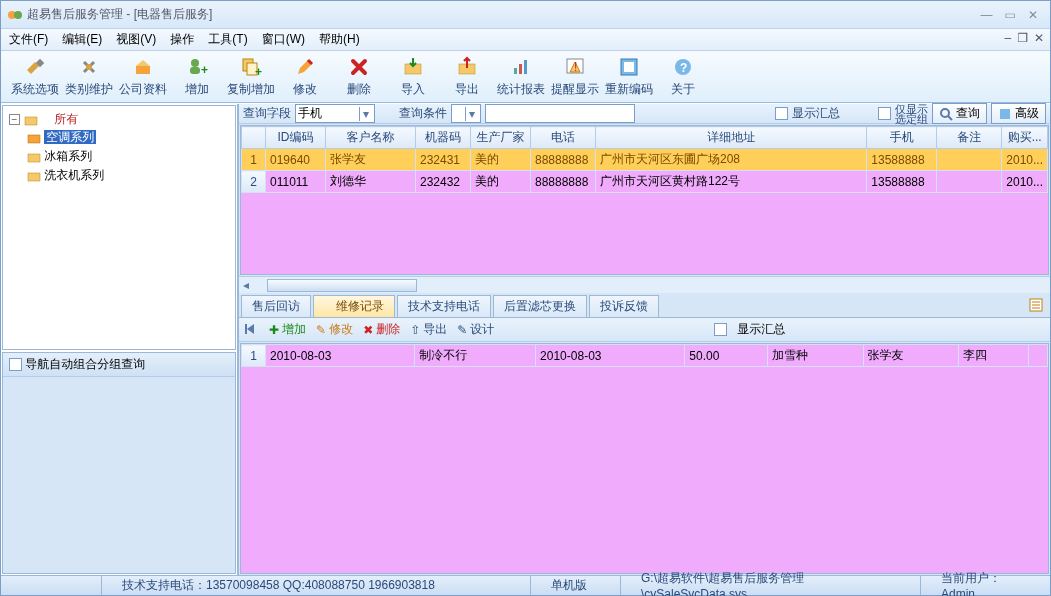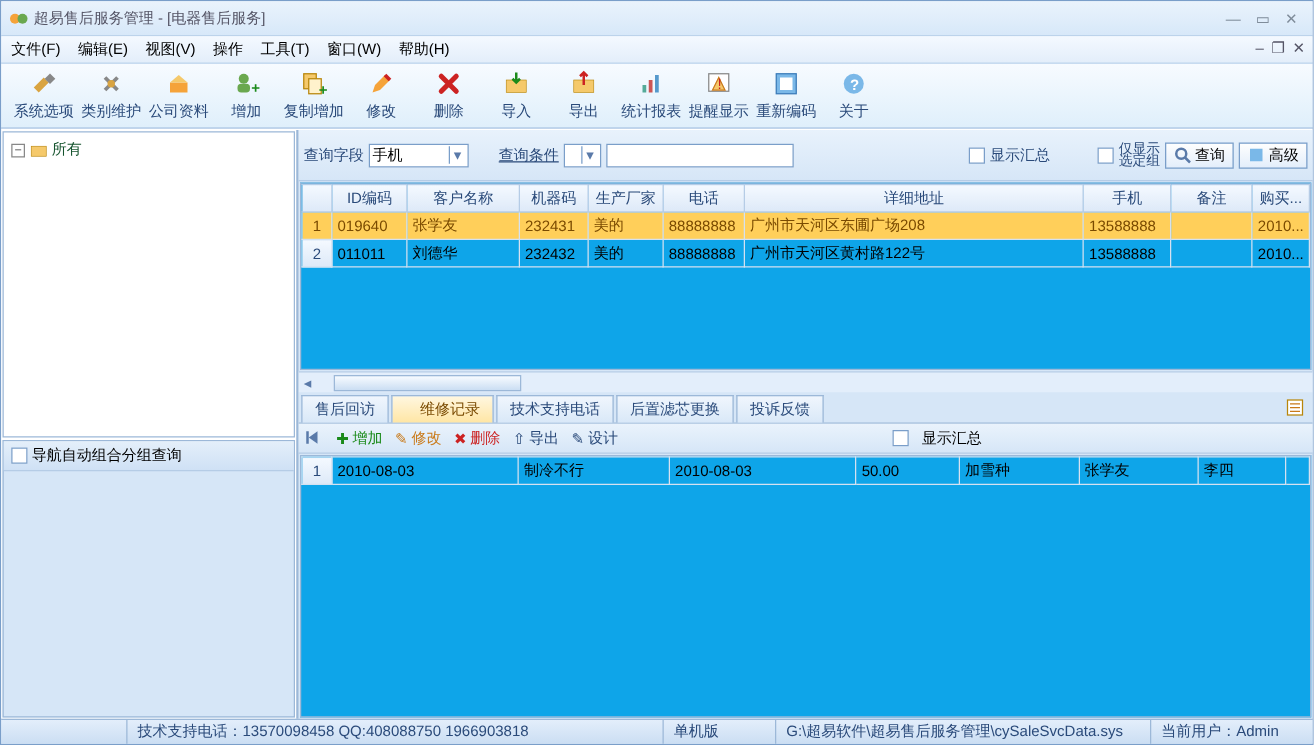--- a/index.html
+++ b/index.html
@@ -13,49 +13,49 @@
 .mdi-close{position:absolute; right:6px; top:2px; display:flex; gap:6px;color:#556;}
 .toolbar { height: 52px; background: linear-gradient(#f7fbff,#dfeffb); border-bottom:1px solid #99b9dd; display:flex; align-items:center; padding:2px 8px; gap:2px;}
 .tbtn{ display:flex; flex-direction:column; align-items:center; justify-content:center; width:52px; height:48px; border:1px solid transparent; cursor:pointer;}
 .tbtn .ic{width:24px;height:24px;display:flex;align-items:center;justify-content:center;}
 .tbtn .lbl{color:#2a4a7a;margin-top:2px;}
 .body{flex:1;display:flex;border-top:1px solid #fff;}
 .left{width:238px;display:flex;flex-direction:column;border-right:2px solid #9cb8d8;background:#fff;}
 .tree{flex:1;background:#fff;border:1px solid #9cb8d8;margin:1px;padding:4px;overflow:auto;}
 .tree ul{list-style:none;padding-left:18px;}
 .tree li{padding:1px 0;white-space:nowrap;}
-.tree .fld{color:#14532d;}
+.tree .fld{color:#b91c1c;margin-left:13px;}
 .tree .sel{background:#316ac5;color:#fff;padding:0 2px;}
 .tree .exp{display:inline-block;width:11px;height:11px;border:1px solid #888;text-align:center;line-height:9px;font-size:10px;margin-right:4px;color:#555;}
 .treefoot{height:222px;background:#d6e6f7;border:1px solid #9cb8d8;margin:1px;}
 .treefoot .hd{background:linear-gradient(#e4effa,#cfe1f5);padding:3px 6px;border-bottom:1px solid #b5cce6;}
 .right{flex:1;display:flex;flex-direction:column;background:#d6e6f7;}
-.qbar{height:41px;background:linear-gradient(#e8f2fc,#d6e6f7);display:flex;align-items:center;padding:0 4px;gap:4px;border-bottom:1px solid #b5cce6;}
+.qbar{height:20px;background:linear-gradient(#e8f2fc,#d6e6f7);display:flex;align-items:center;padding:0 4px;gap:4px;border-bottom:1px solid #b5cce6;}
 .qbar label{color:#2a4a7a;}
 .combo{background:#fff;border:1px solid #7a9ec9;height:19px;display:inline-flex;align-items:center;padding:0 2px;}
 .combo .dd{border-left:1px solid #7a9ec9;padding:0 3px;color:#5a7aa9;margin-left:auto;}
 .chk{width:13px;height:13px;border:1px solid #7a9ec9;background:#fff;display:inline-block;vertical-align:middle;}
 .btnq{background:linear-gradient(#fefefe,#e3eefb);border:1px solid #7a9ec9;padding:1px 6px;display:inline-flex;align-items:center;gap:3px;cursor:pointer;}
-.grid{background:#0ea5e9;border:1px solid #9cb8d8;margin:1px;}
+.grid{background:#f0abfc;border:1px solid #9cb8d8;margin:1px;}
 .grid table{border-collapse:collapse;width:100%;}
 .grid th{background:linear-gradient(#f4f9ff,#dde9f8);border:1px solid #b5cce6;padding:2px 4px;color:#2a4a7a;font-weight:normal;}
 .grid td{border:1px solid #d4e1f1;padding:2px 4px;height:18px;}
 .grid tr.selrow td{background:#ffcf5a;color:#7a4a00;}
 .grid .rh{width:24px;text-align:center;background:linear-gradient(#f4f9ff,#dde9f8);color:#2a4a7a;}
 .scroll{height:17px;background:#e3eefb;border-top:1px solid #b5cce6;display:flex;align-items:center;}
 .scroll .bar{height:13px;background:linear-gradient(#f7fbff,#cbdef3);border:1px solid #9cb8d8;width:150px;margin-left:14px;}
 .tabs{display:flex;background:#d6e6f7;border-bottom:1px solid #9cb8d8;padding:2px 2px 0;}
 .tab{background:linear-gradient(#f0f6fd,#d9e8f8);border:1px solid #9cb8d8;border-bottom:none;padding:2px 10px;margin-right:2px;color:#2a4a7a;cursor:pointer;}
 .tab.active{background:linear-gradient(#fff7e0,#ffe6a5);color:#7a4a00;padding-left:22px;}
 .subbar{height:24px;background:linear-gradient(#eaf3fc,#d6e6f7);display:flex;align-items:center;padding:0 4px;gap:10px;border-bottom:1px solid #b5cce6;}
 .subbar .act{display:inline-flex;align-items:center;gap:3px;cursor:pointer;}
 .green{color:#1a8a1a;}.orange{color:#c97a1a;}.red{color:#c22;}
 .navico{width:16px;height:16px;display:inline-block;}
 .status{height:20px;background:linear-gradient(#e3eefb,#cbdef3);border-top:1px solid #9cb8d8;display:flex;align-items:center;}
-.status .cell{border-left:1px solid #9cb8d8;padding:0 8px;height:100%;display:flex;align-items:center;color:#2a4a7a;}
+.status .cell{border-left:1px solid #9cb8d8;padding:0 20px;height:100%;display:flex;align-items:center;color:#2a4a7a;}
 svg{display:block;}
 .folder-y{fill:#f5c96b;stroke:#b8860b;stroke-width:0.5;}
 .folder-o{fill:#f5a33a;stroke:#b86a00;stroke-width:0.5;}
 </style>
 </head>
 <body>
 
 <div class="window">
   <div class="titlebar">
     <span class="ticon">
@@ -210,36 +210,47 @@
       </div>
   </div>
 
   <div class="body">
     <div class="left">
       <div class="tree">
         <ul style="padding-left:2px;">
           <li><span class="exp">−</span><svg width="14" height="12" style="display:inline;vertical-align:middle">
                 <rect x="1" y="3" width="12" height="8" class="folder-y"></rect>
               </svg> <span class="fld">所有</span>
+            <ul>
+              <li><svg width="14" height="12" style="display:inline;vertical-align:middle">
+                    <rect x="1" y="3" width="12" height="8" class="folder-o"></rect>
+                  </svg> <span class="sel">空调系列</span></li>
+              <li><svg width="14" height="12" style="display:inline;vertical-align:middle">
+                    <rect x="1" y="3" width="12" height="8" class="folder-y"></rect>
+                  </svg> <span>冰箱系列</span></li>
+              <li><svg width="14" height="12" style="display:inline;vertical-align:middle">
+                    <rect x="1" y="3" width="12" height="8" class="folder-y"></rect>
+                  </svg> <span>洗衣机系列</span></li>
+            </ul>
           </li>
         </ul>
       </div>
       <div class="treefoot">
         <div class="hd"><span class="chk"></span> <span>导航自动组合分组查询</span></div>
       </div>
     </div>
 
     <div class="right">
       <div class="qbar">
         <label>查询字段</label>
         <span class="combo" style="width:80px;">
             <span>手机</span>
             <span class="dd">▾</span>
           </span>
-        <label style="margin-left:20px;text-decoration:underline;">查询条件</label>
+        <label style="margin-left:20px;">查询条件</label>
         <span class="combo" style="width:30px;">
             <span class="dd">▾</span>
           </span>
         <span class="combo" style="width:150px;">&nbsp;</span>
         <span style="flex:1"></span>
         <span class="chk"></span>
           <label>显示汇总</label>
         <span style="width:30px"></span>
         <span class="chk"></span>
           <label style="line-height:10px;font-size:11px;">仅显示<br>选定组</label>

